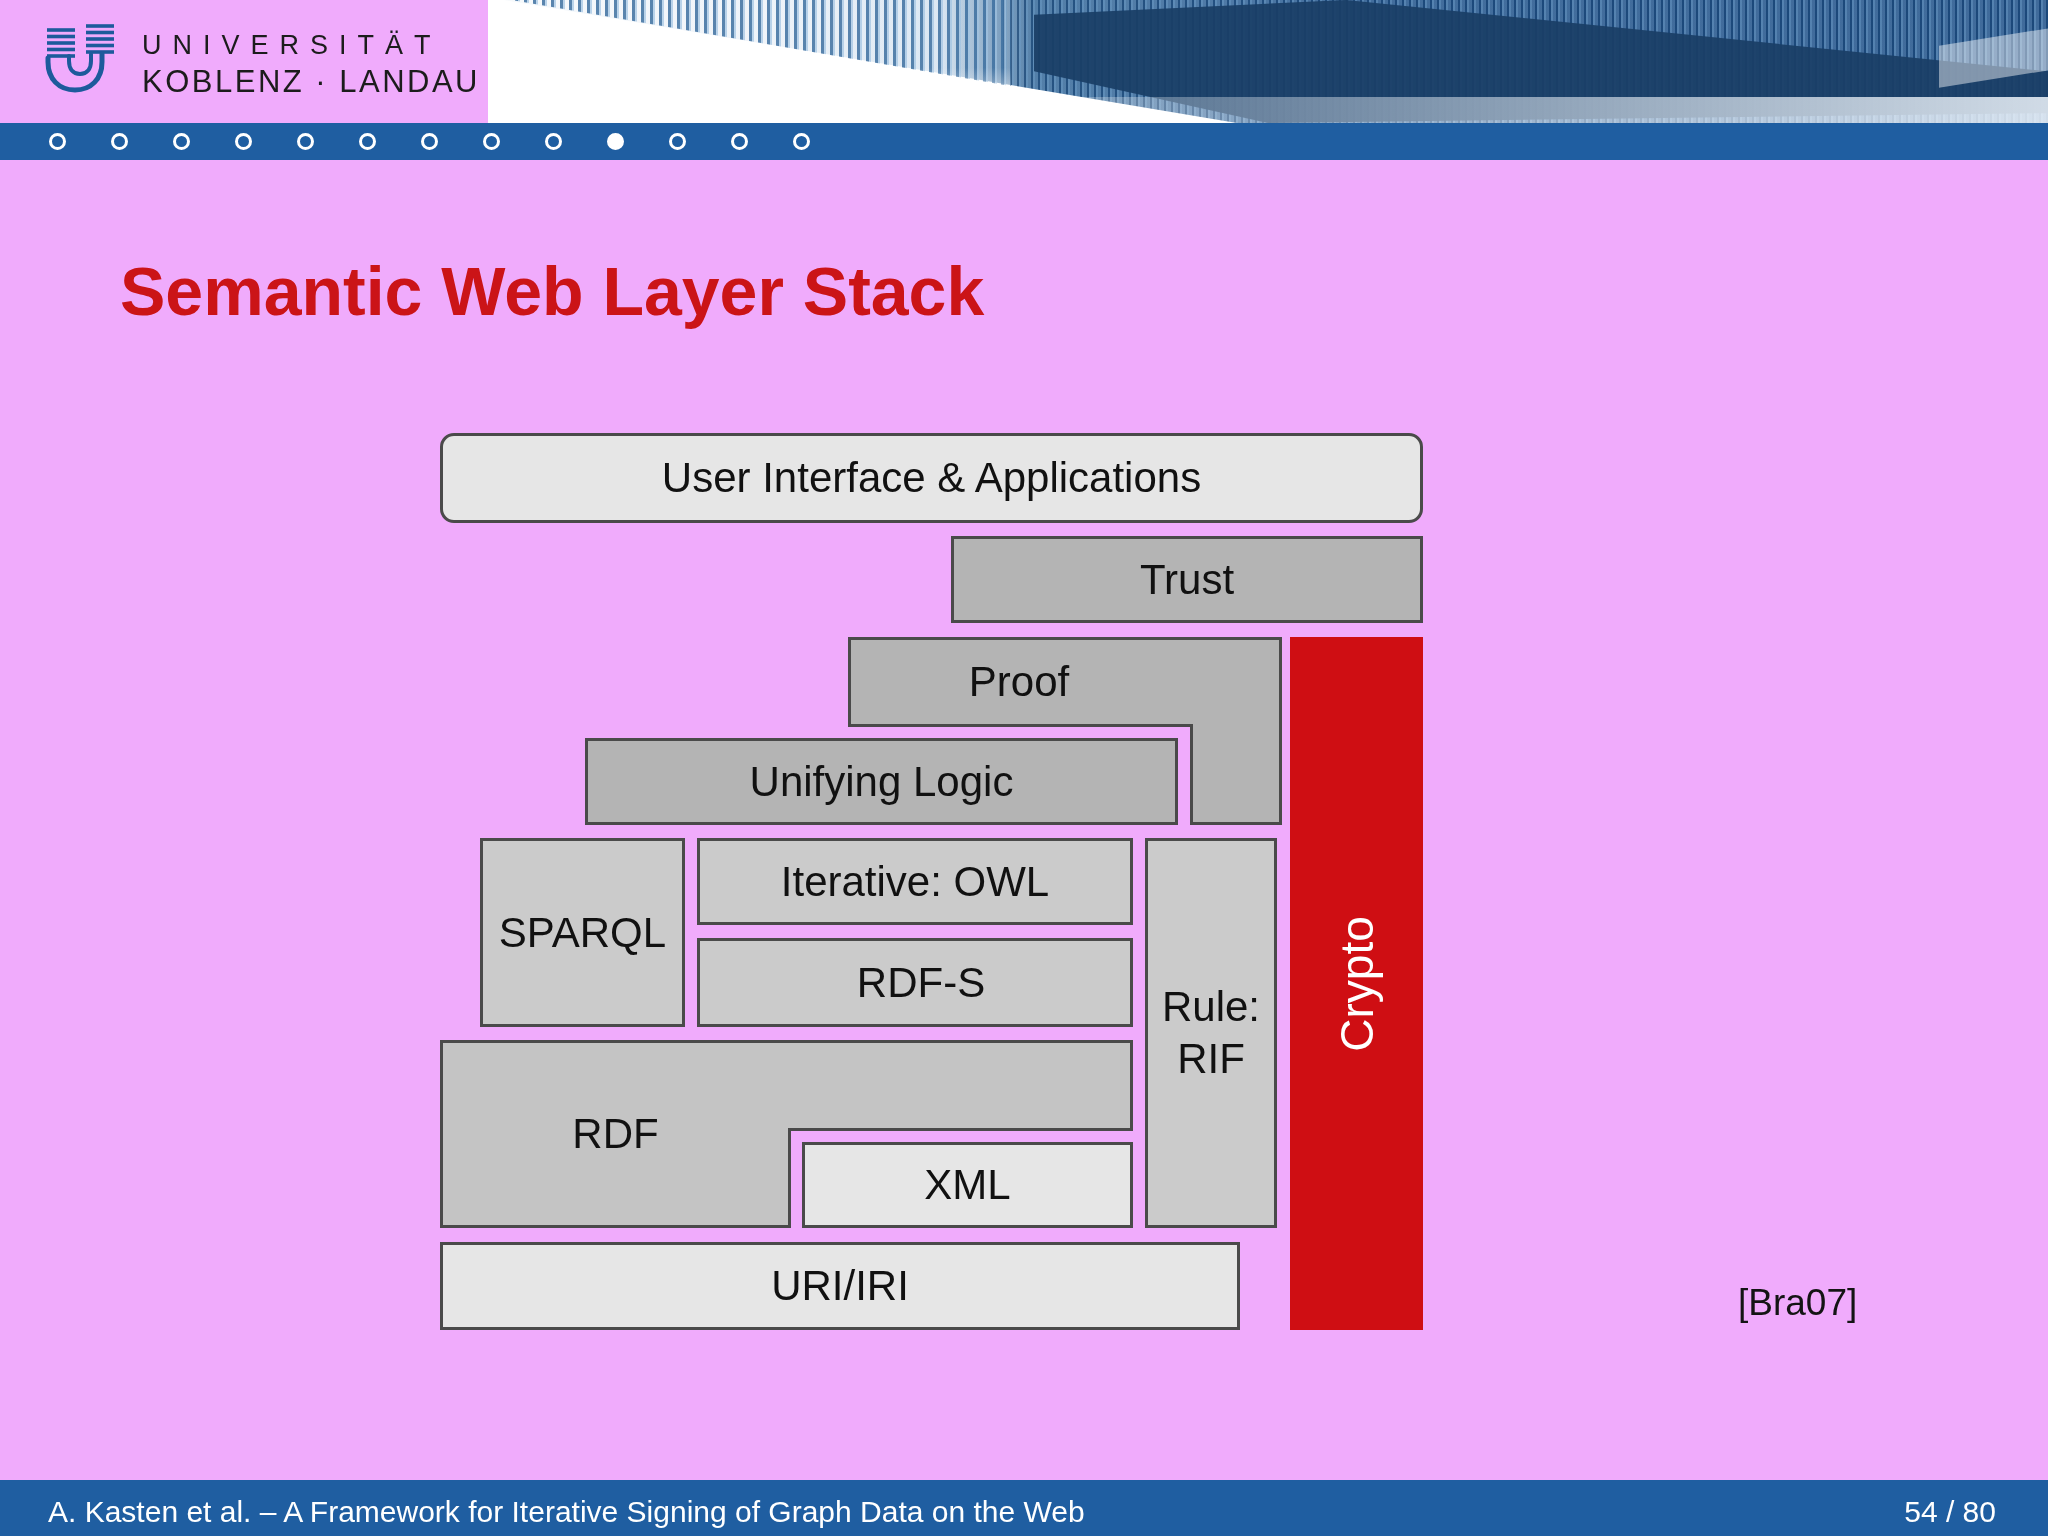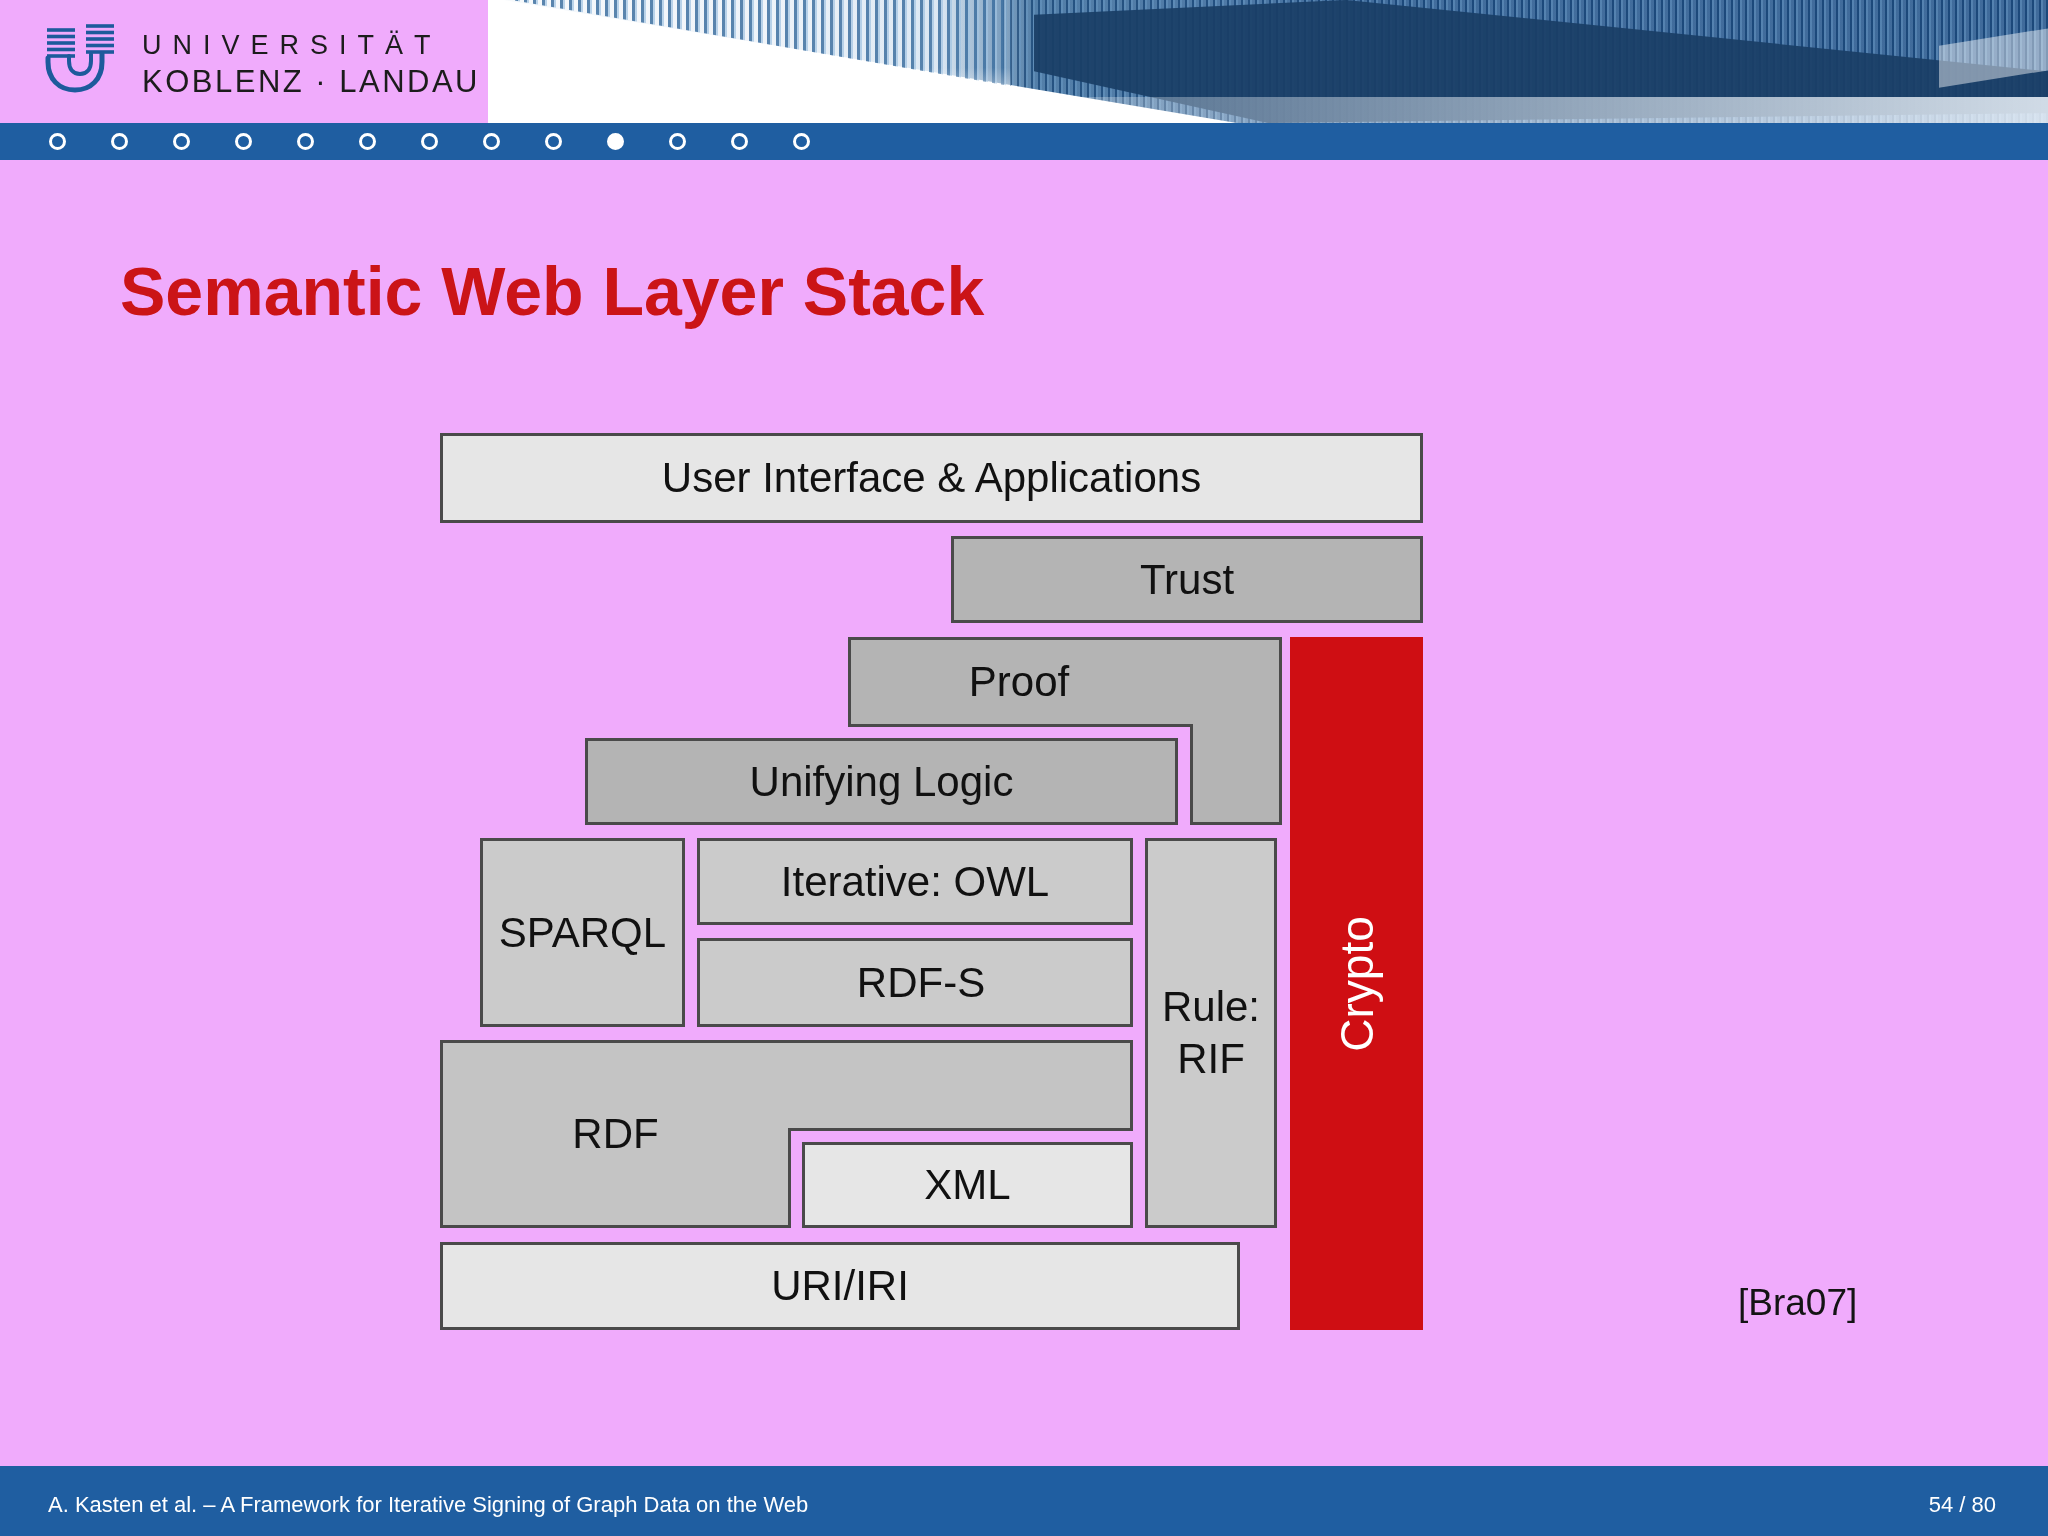--- a/index.html
+++ b/index.html
@@ -40,43 +40,43 @@
   .citation { position:absolute; left:1738px; top:1282px; font-size:37px; color:#141414; }
 
   
   .bx { position:absolute; border:3px solid #4a4a4a; display:flex; align-items:center; justify-content:center;
         font-size:42px; color:#111; text-align:center; }
   .light { background:#e6e6e6; }
   .mid   { background:#cbcbcb; }
   .dark  { background:#b4b4b4; }
   .rdfg  { background:#c4c4c4; }
 
-  #box-ui     { left:440px;  top:433px;  width:983px; height:90px; }
+  #box-ui     { left:440px;  top:433px;  width:983px; height:90px;border-radius:14px; }
   #box-trust  { left:951px;  top:536px;  width:472px; height:87px; }
   #box-proof  { left:848px;  top:637px;  width:434px; height:90px; }
   #box-proof .lbl { padding-right:92px; }
   #box-proof-leg { left:1190px; top:724px; width:92px; height:101px; border-top:none; }
   #box-unify  { left:585px;  top:738px;  width:593px; height:87px; }
   #box-sparql { left:480px;  top:838px;  width:205px; height:189px; }
   #box-owl    { left:697px;  top:838px;  width:436px; height:87px; }
   #box-rdfs   { left:697px;  top:938px;  width:436px; height:89px;padding-left:12px; }
   #box-rule   { left:1145px; top:838px;  width:132px; height:390px; flex-direction:column; line-height:1.25; }
   #box-rdf    { left:440px;  top:1040px; width:693px; height:91px; }
   #box-rdf-leg{ left:440px;  top:1128px; width:351px; height:100px; border-top:none; }
   #rdf-label  { position:absolute; left:440px; top:1040px; width:351px; height:188px;
                 display:flex; align-items:center; justify-content:center; font-size:42px; color:#111; }
   #box-xml    { left:802px;  top:1142px; width:331px; height:86px; }
   #box-uri    { left:440px;  top:1242px; width:800px; height:88px; }
   #box-crypto { left:1290px; top:637px;  width:133px; height:693px; background:#cf0e13; border:none; }
   #box-crypto .vtext { transform:rotate(-90deg); white-space:nowrap; color:#ffffff; font-size:46px; }
 
   
-  .footer { position:absolute; left:0; bottom:0; width:2048px; height:70px; background:#1f5ea1;
+  .footer { position:absolute; left:0; bottom:0; width:2048px; height:56px; background:#1f5ea1;
     color:#ffffff; display:flex; align-items:center; justify-content:space-between;
-    padding:8px 52px 0 48px; font-size:22px; }
+    padding:8px 52px 0 48px; font-size:30px; }
 </style>
 </head>
 <body>
 
 <div class="slide">
 
   <div class="logo">
     <svg class="logo-mark" viewBox="0 0 78 76">
       <g stroke="#1d5a9c" stroke-width="3.6" fill="none">
         <path d="M5 8 H33"></path>

